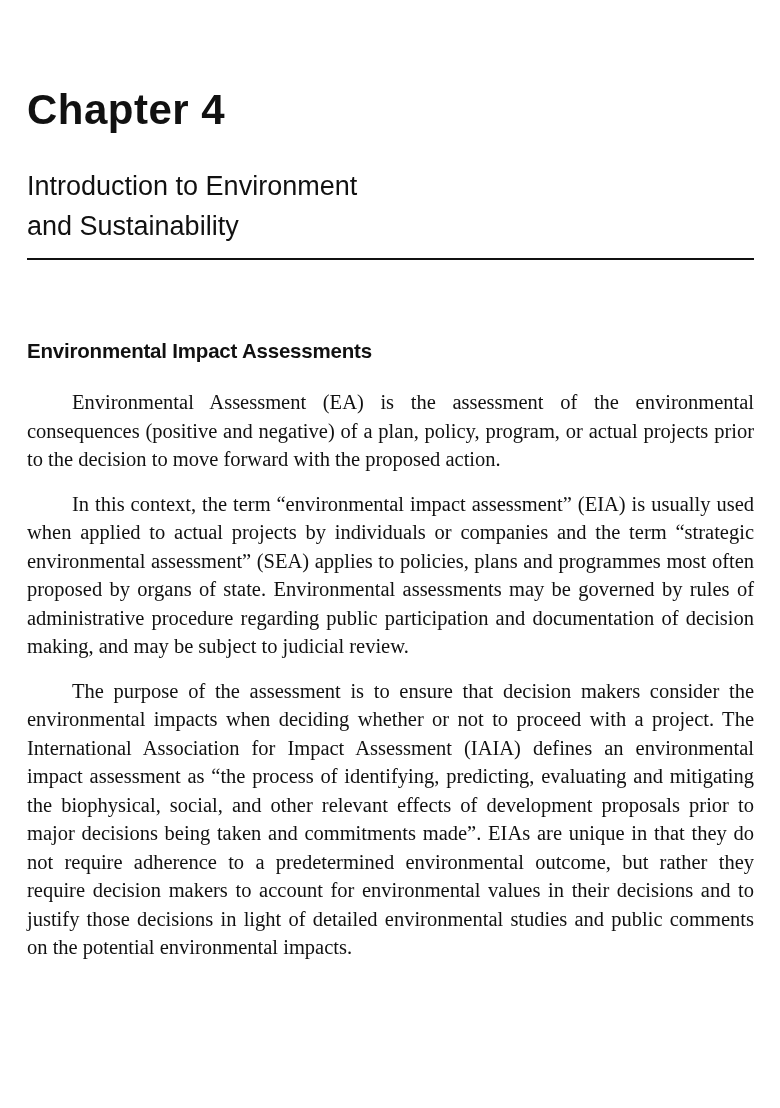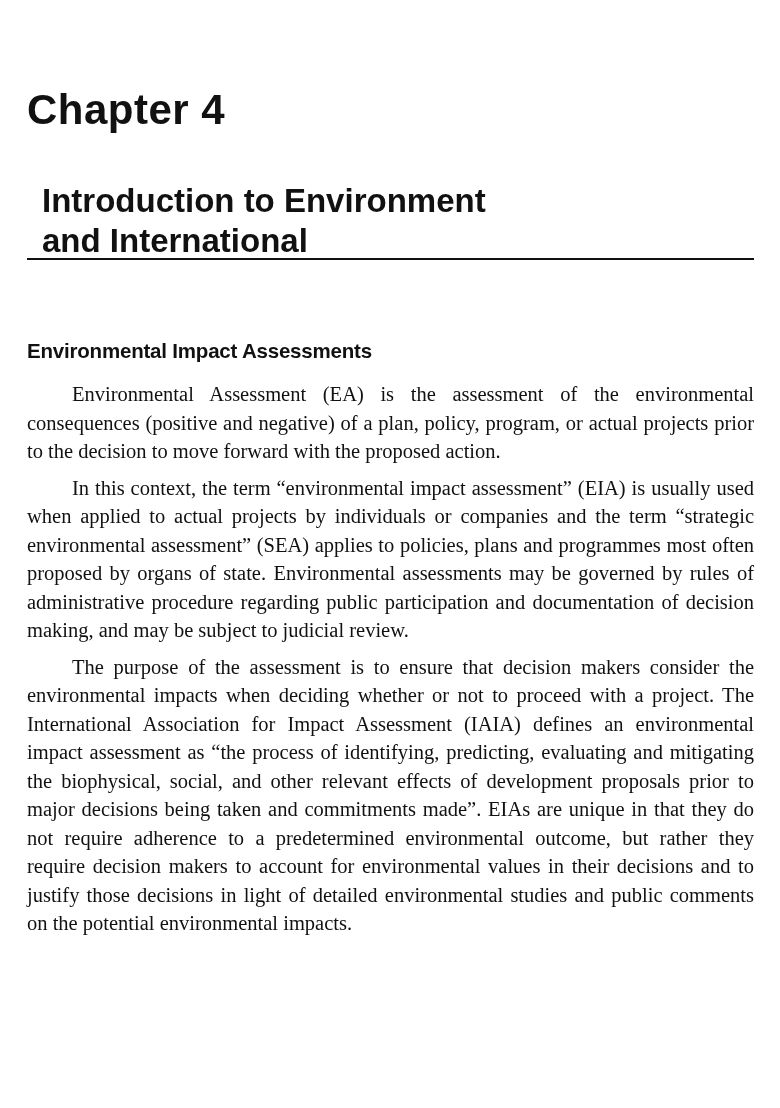--- a/index.html
+++ b/index.html
@@ -1,33 +1,33 @@
 <!DOCTYPE html>
 <html><head>
 <meta charset="utf-8">
 <style>
   html, body { margin:0; padding:0; background:#ffffff; }
   body { width:780px; height:1108px; position:relative; overflow:hidden; color:#111; }
   .page { position:absolute; left:27px; top:0; width:727px; }
   .chapter-num { position:absolute; top:86px; left:0; font-family:"Liberation Sans", sans-serif; font-weight:bold; font-size:42px; letter-spacing:0.5px; margin:0; }
-  .chapter-title { position:absolute; top:166px; left:0; font-family:"Liberation Sans", sans-serif; font-weight:bold; font-size:33px; line-height:40px; margin:15px; }
+  .chapter-title { position:absolute; top:166px; left:0; font-family:"Liberation Sans", sans-serif; font-weight:normal; font-size:27px; line-height:40px; margin:0; }
   .chapter-title span { display:block; }
   .rule { position:absolute; top:258px; left:0; width:727px; height:0; border-top:2.5px solid #111; }
   .section-heading { position:absolute; top:339px; left:0; font-family:"Liberation Sans", sans-serif; font-weight:bold; font-size:20.5px; margin:0; letter-spacing:-0.2px;text-align:center; }
   .body { position:absolute; top:372px; left:0; width:727px; font-family:"Liberation Serif", serif; font-size:20.5px; line-height:28.5px; text-align:justify; }
-  .body p { margin:8px 0 7px 0; text-indent:45px; }
+  .body p { margin:16px 0 7px 0; text-indent:45px; }
 </style>
 </head>
 <body>
 
 <div class="page">
   <h1 class="chapter-num">Chapter 4</h1>
   <h2 class="chapter-title">
     <span>Introduction to Environment</span>
-    <span>and International</span>
+    <span>and Sustainability</span>
   </h2>
   <div class="rule"></div>
   <h3 class="section-heading">Environmental Impact Assessments</h3>
   <div class="body">
     <p>Environmental Assessment (EA) is the assessment of the environmental consequences (positive and negative) of a plan, policy, program, or actual projects prior to the decision to move forward with the proposed action.</p>
     <p>In this context, the term “environmental impact assessment” (EIA) is usually used when applied to actual projects by individuals or companies and the term “strategic environmental assessment” (SEA) applies to policies, plans and programmes most often proposed by organs of state. Environmental assessments may be governed by rules of administrative procedure regarding public participation and documentation of decision making, and may be subject to judicial review.</p>
     <p>The purpose of the assessment is to ensure that decision makers consider the environmental impacts when deciding whether or not to proceed with a project. The International Association for Impact Assessment (IAIA) defines an environmental impact assessment as “the process of identifying, predicting, evaluating and mitigating the biophysical, social, and other relevant effects of development proposals prior to major decisions being taken and commitments made”. EIAs are unique in that they do not require adherence to a predetermined environmental outcome, but rather they require decision makers to account for environmental values in their decisions and to justify those decisions in light of detailed environmental studies and public comments on the potential environmental impacts.</p>
   </div>
 </div>
 

